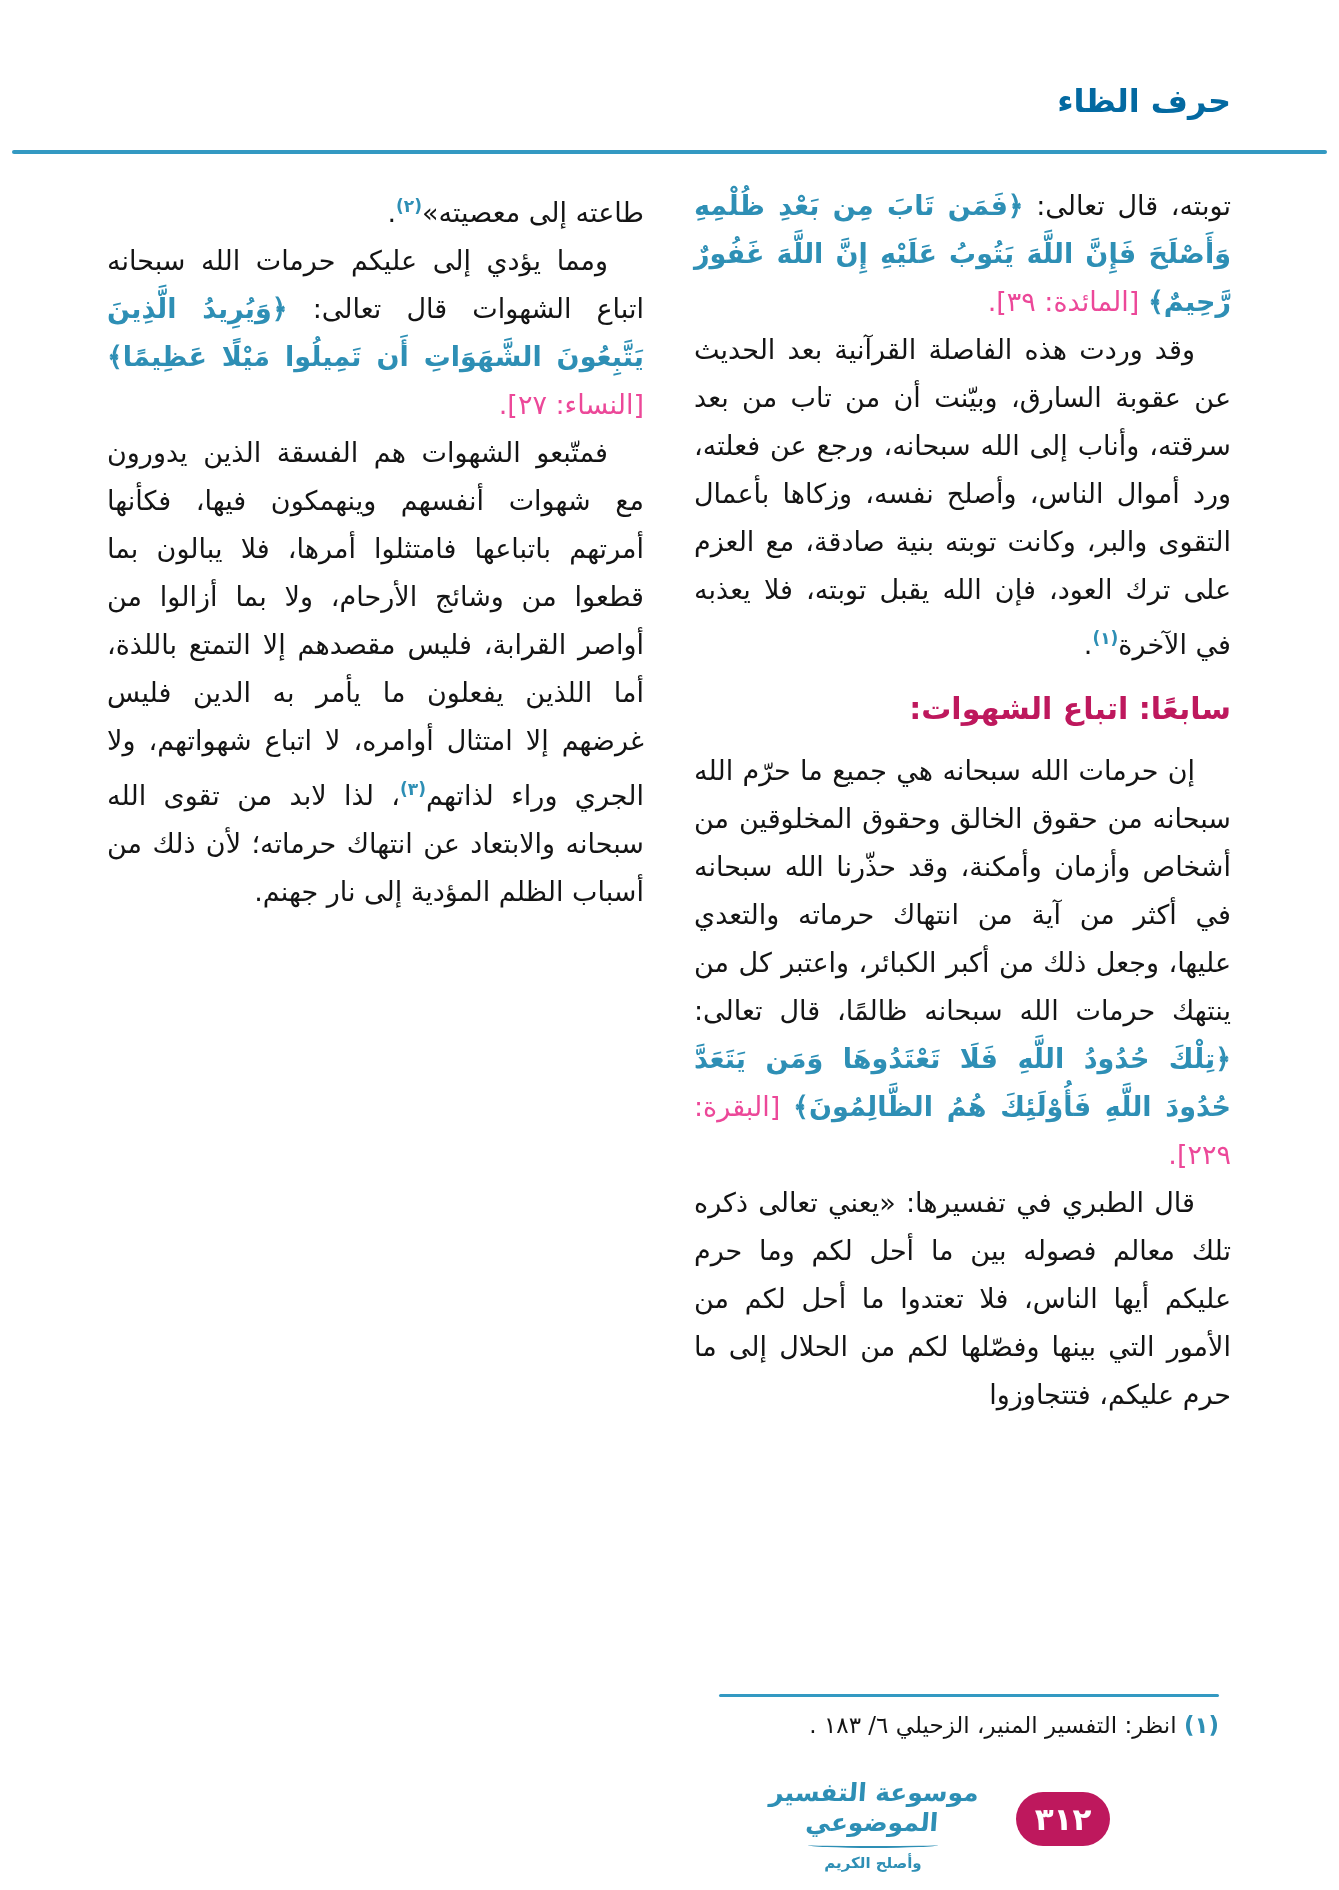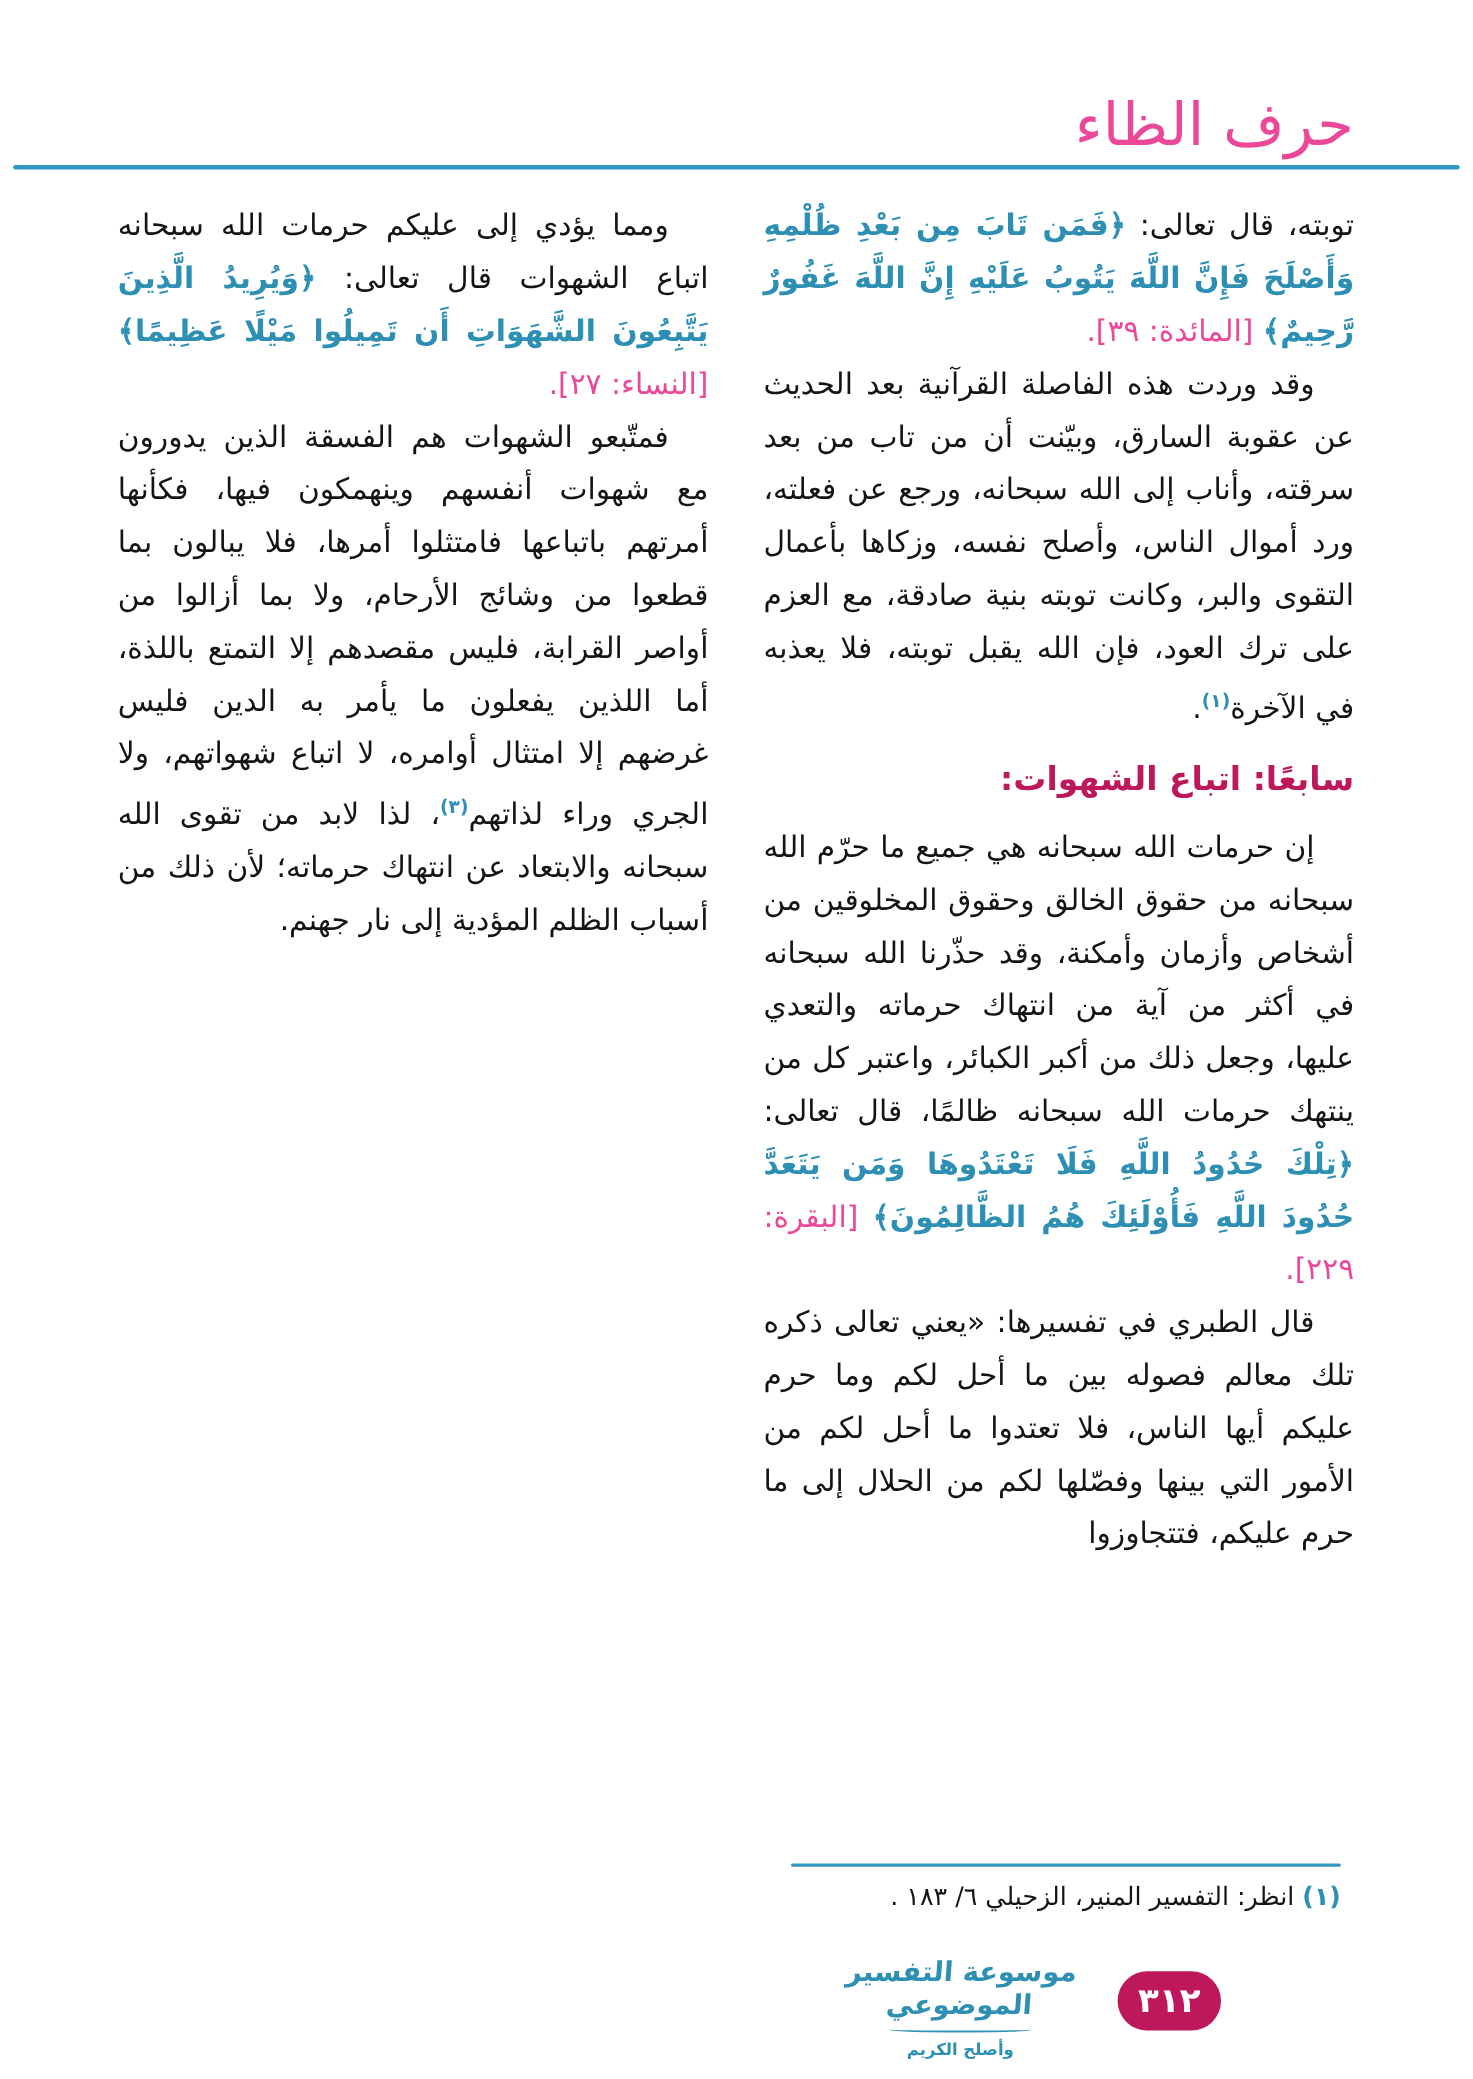--- a/index.html
+++ b/index.html
@@ -14,23 +14,23 @@
     direction: rtl;
     color: #141414;
     overflow: hidden;
   }
 
   
   .header-title {
     position: absolute;
     top: 82px;
     right: 108px;
-    font-size: 54px;
-    font-weight: normal;
-    color: #ec4899;
+    font-size: 32px;
+    font-weight: bold;
+    color: #0369a1;
     letter-spacing: -1px;
   }
   .header-rule {
     position: absolute;
     top: 150px;
     left: 12px;
     right: 12px;
     height: 4px;
     background: #3399c2;
     border-radius: 2px;
@@ -158,20 +158,23 @@
       <p class="section-heading">سابعًا: اتباع الشهوات:</p>
       <p class="indent">
         <span>إن حرمات الله سبحانه هي جميع ما حرّم الله سبحانه من حقوق الخالق وحقوق المخلوقين من أشخاص وأزمان وأمكنة، وقد حذّرنا الله سبحانه في أكثر من آية من انتهاك حرماته والتعدي عليها، وجعل ذلك من أكبر الكبائر، واعتبر كل من ينتهك حرمات الله سبحانه ظالمًا، قال تعالى: </span><span class="quran">﴿تِلْكَ حُدُودُ اللَّهِ فَلَا تَعْتَدُوهَا وَمَن يَتَعَدَّ حُدُودَ اللَّهِ فَأُوْلَئِكَ هُمُ الظَّالِمُونَ﴾</span><span class="cite"> [البقرة: ٢٢٩].</span>
       </p>
       <p class="indent">
         <span>قال الطبري في تفسيرها: «يعني تعالى ذكره تلك معالم فصوله بين ما أحل لكم وما حرم عليكم أيها الناس، فلا تعتدوا ما أحل لكم من الأمور التي بينها وفصّلها لكم من الحلال إلى ما حرم عليكم، فتتجاوزوا</span>
       </p>
     </div>
 
     <div class="col">
+      <p>
+        <span>طاعته إلى معصيته»</span><span class="ref">(٢)</span><span>.</span>
+      </p>
       <p class="indent">
         <span>ومما يؤدي إلى عليكم حرمات الله سبحانه اتباع الشهوات قال تعالى: </span><span class="quran">﴿وَيُرِيدُ الَّذِينَ يَتَّبِعُونَ الشَّهَوَاتِ أَن تَمِيلُوا مَيْلًا عَظِيمًا﴾</span><span class="cite"> [النساء: ٢٧].</span>
       </p>
       <p class="indent">
         <span>فمتّبعو الشهوات هم الفسقة الذين يدورون مع شهوات أنفسهم وينهمكون فيها، فكأنها أمرتهم باتباعها فامتثلوا أمرها، فلا يبالون بما قطعوا من وشائج الأرحام، ولا بما أزالوا من أواصر القرابة، فليس مقصدهم إلا التمتع باللذة، أما اللذين يفعلون ما يأمر به الدين فليس غرضهم إلا امتثال أوامره، لا اتباع شهواتهم، ولا الجري وراء لذاتهم</span><span class="ref">(٣)</span><span>، لذا لابد من تقوى الله سبحانه والابتعاد عن انتهاك حرماته؛ لأن ذلك من أسباب الظلم المؤدية إلى نار جهنم.</span>
       </p>
     </div>
 
   </div>
 

